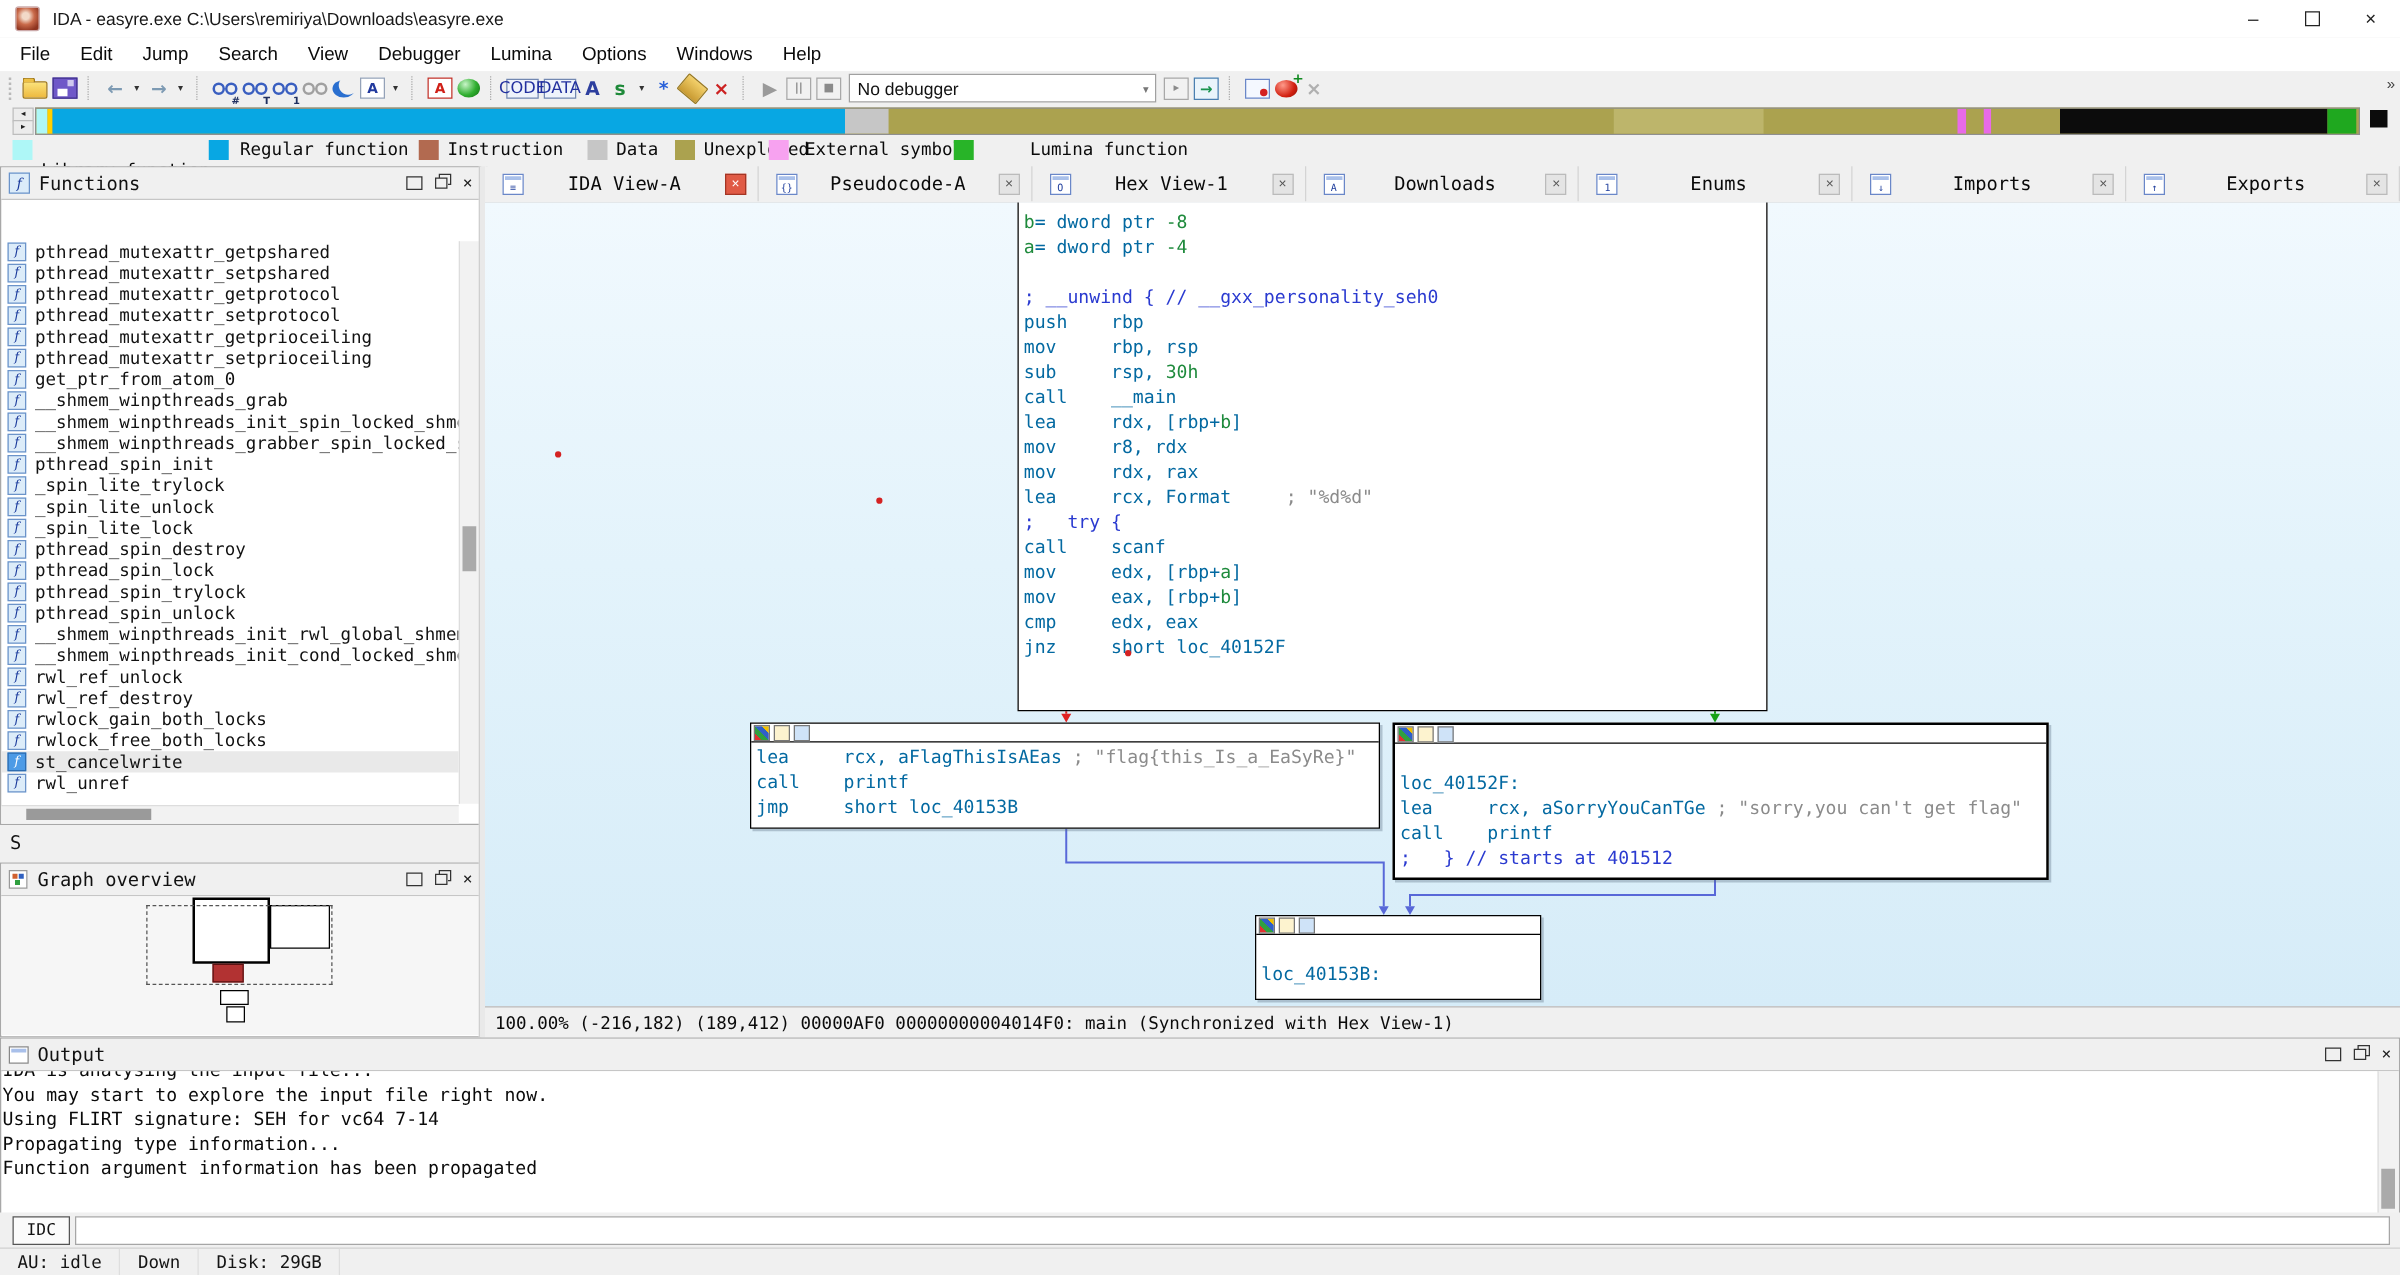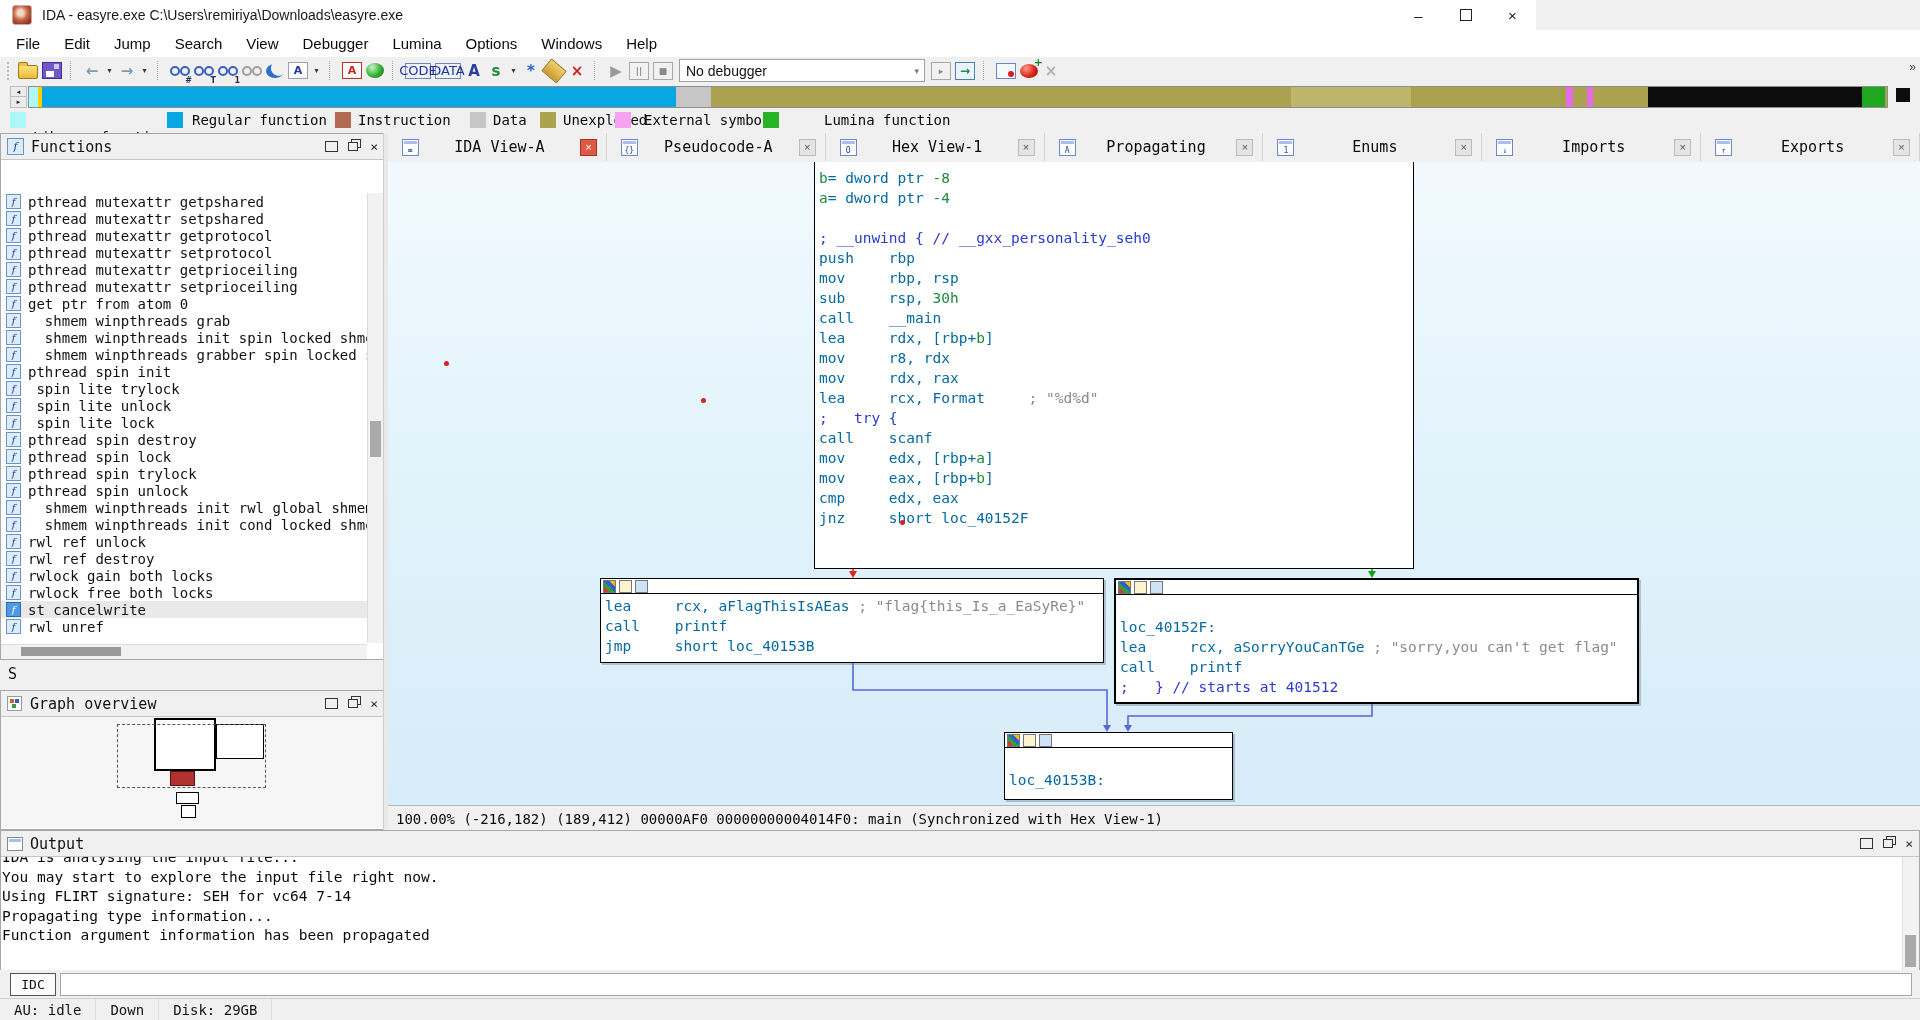--- a/index.html
+++ b/index.html
@@ -1,21 +1,21 @@
 <!DOCTYPE html>
 <html><head>
 <meta charset="utf-8">
 <style>
   html,body{margin:0;padding:0;background:#d8d8d8}
   #root{position:relative;width:1920px;height:1020px;background:#f0f0f0;overflow:hidden;
         font-family:"Liberation Sans",sans-serif;color:#111}
   .mono{font-family:"DejaVu Sans Mono",monospace}
 
   
-  #titlebar{position:absolute;left:0;top:0;width:1536px;height:30px;background:#fff;display:flex;align-items:center;border-bottom:1px solid #ececec}
+  #titlebar{position:absolute;left:0;top:0;width:1920px;height:30px;background:#fff;display:flex;align-items:center;border-bottom:1px solid #ececec}
   #appicon{width:18px;height:18px;margin:0 10px 0 12px;border-radius:3px;
      background:radial-gradient(circle at 42% 38%,#f2d9c8 18%,#c96a4a 45%,#8e3420 80%);border:1px solid #caa}
   #titletext{font-size:14px;color:#181818}
   #wbtns{margin-left:auto;display:flex;height:30px}
   .wbtn{width:47px;height:30px;display:flex;align-items:center;justify-content:center;font-size:15px;color:#222}
   .maxglyph{width:10px;height:10px;border:1px solid #222}
 
   
   #menubar{position:absolute;left:0;top:30px;width:1920px;height:27px;background:#fff;display:flex;align-items:center;padding-left:4px}
   .mi{padding:0 12px;font-size:15px;color:#0a0a0a}
@@ -356,21 +356,21 @@
         <span class="tabicon">
           <b>O</b>
         </span>
         <span class="tlabel">Hex View-1</span>
         <span class="tclose">×</span>
       </div>
       <div class="tab">
         <span class="tabicon">
           <b>A</b>
         </span>
-        <span class="tlabel">Propagating</span>
+        <span class="tlabel">Downloads</span>
         <span class="tclose">×</span>
       </div>
       <div class="tab">
         <span class="tabicon">
           <b>1</b>
         </span>
         <span class="tlabel">Enums</span>
         <span class="tclose">×</span>
       </div>
       <div class="tab">

